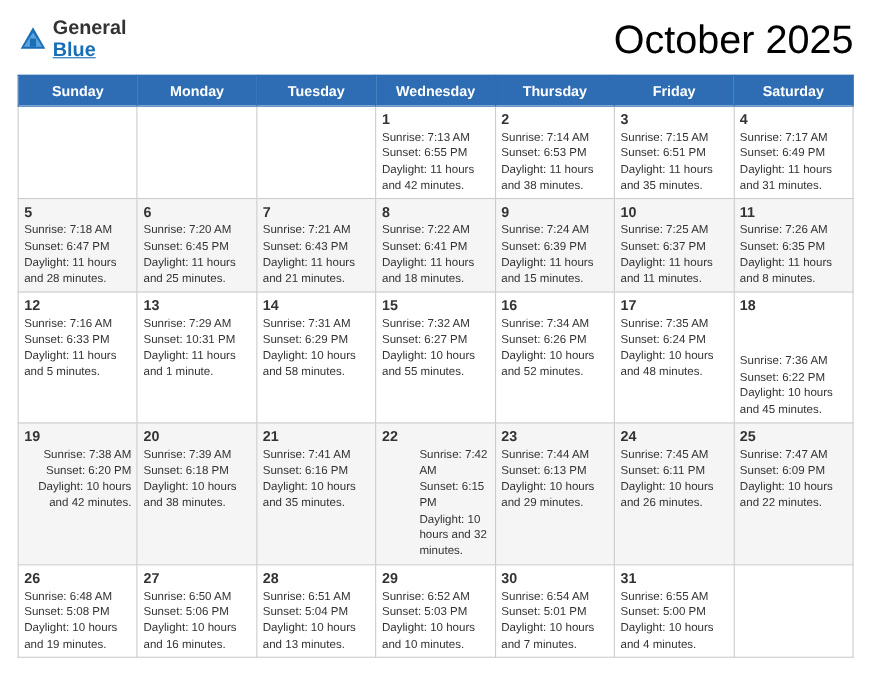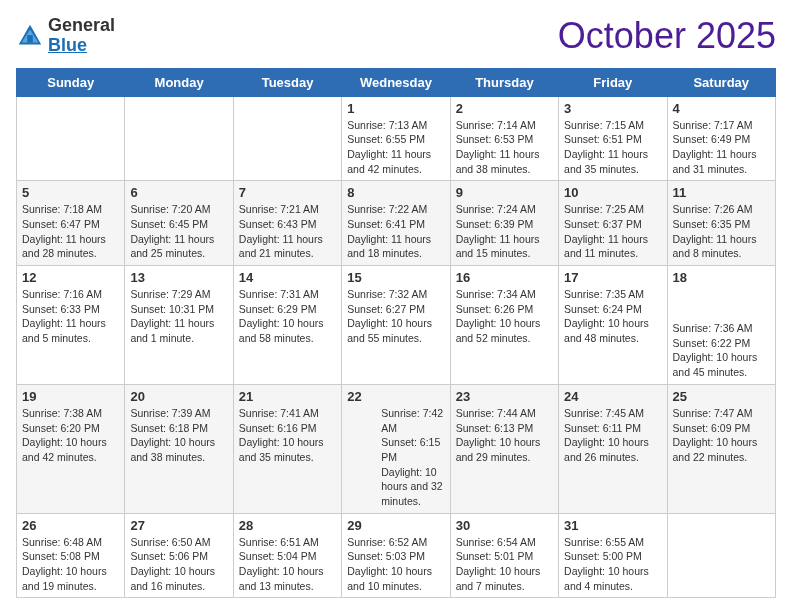--- a/index.html
+++ b/index.html
@@ -29,21 +29,21 @@
     .logo-general { color: #333; }
     .logo-blue { color: #1a6eb5; text-decoration: underline; }
     .logo-icon {
       width: 28px;
       height: 28px;
     }
     .title-block { text-align: right; }
     .month-title {
       font-size: 36px;
       font-weight: normal;
-      color: #4c1d95;
+      color: #000000;
       line-height: 1.1;
     }
     .location {
       font-size: 15px;
       color: #555;
     }
     table {
       width: 100%;
       border-collapse: collapse;
       font-size: 11px;
@@ -229,21 +229,21 @@
         <td>
           <span class="day-number">18</span>
           <div class="day-info" style="white-space: pre-line; margin-top: 36px;">Sunrise: 7:36 AM
 Sunset: 6:22 PM
 Daylight: 10 hours and 45 minutes.</div>
         </td>
       </tr>
       <tr>
         <td>
           <span class="day-number">19</span>
-          <div class="day-info" style="white-space: pre-line;">Sunrise: 7:38 AM
+          <div class="day-info" style="white-space: pre-line; text-align: right;">Sunrise: 7:38 AM
 Sunset: 6:20 PM
 Daylight: 10 hours and 42 minutes.</div>
         </td>
         <td>
           <span class="day-number">20</span>
           <div class="day-info" style="white-space: pre-line;">Sunrise: 7:39 AM
 Sunset: 6:18 PM
 Daylight: 10 hours and 38 minutes.</div>
         </td>
         <td>

